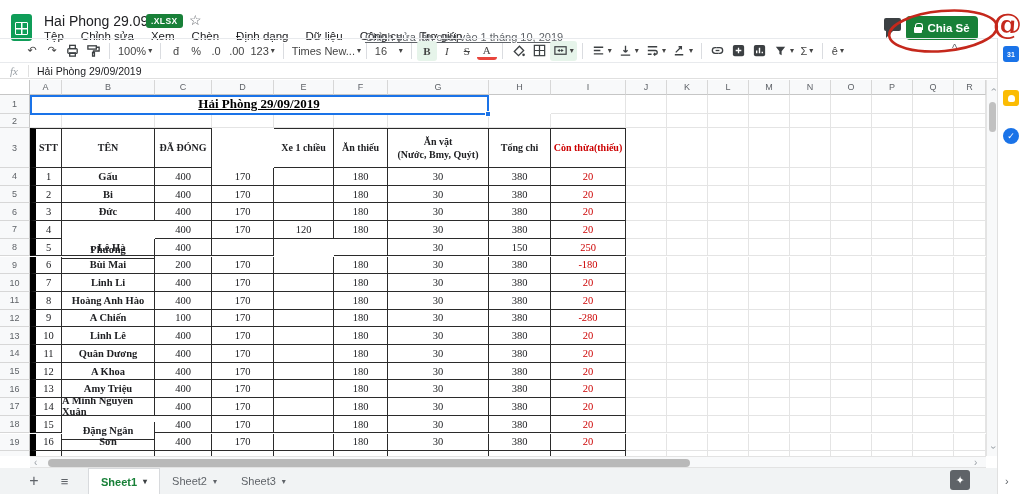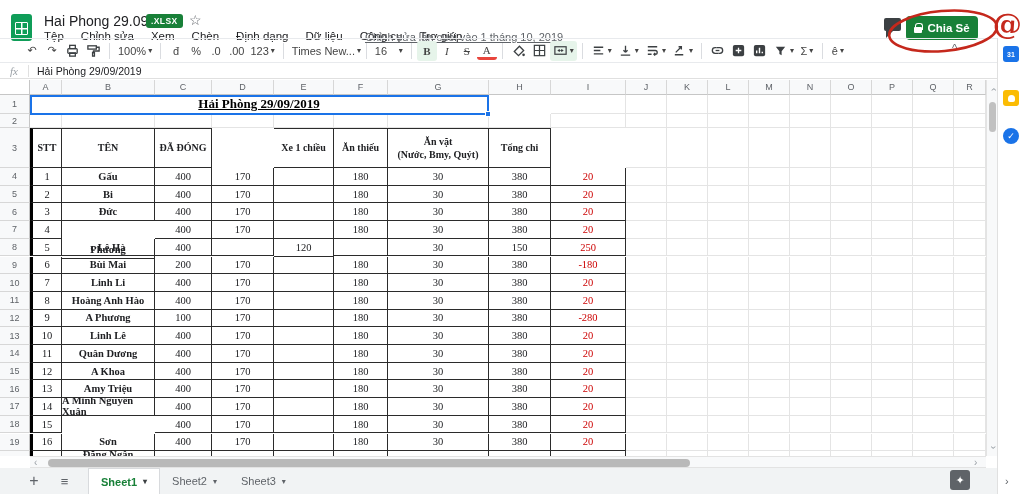--- a/index.html
+++ b/index.html
@@ -67,21 +67,21 @@
   .gridwrap { position:absolute; left:0; top:80px; width:986px; height:376px; overflow:hidden; background:#fff; }
   .colhdr, .rowhdr, .corner { background:#f8f9fa; color:#5f6368; font-size:9px;
         display:flex; align-items:center; justify-content:center; }
   .colhdr { position:absolute; top:0; height:15px; border-right:1px solid #d7d7d7; border-bottom:1px solid #c6c6c6; }
   .corner { position:absolute; left:0; top:0; width:30px; height:15px; border-right:1px solid #c6c6c6; border-bottom:1px solid #c6c6c6; background:#fff;}
   .rowhdr { position:absolute; left:0; width:30px; border-right:1px solid #c6c6c6; border-bottom:1px solid #d7d7d7; }
   .cell { position:absolute; font-family:"Liberation Serif",serif; font-size:10.5px; color:#202124;
         display:flex; align-items:center; justify-content:center; overflow:hidden; }
   .cell.empty { border-right:1px solid #e4e4e4; border-bottom:1px solid #e4e4e4; }
   .cell.tbl { border-right:1px solid #2b2b2b; border-bottom:1px solid #2b2b2b; }
-  .cell.tbl.first { border-left:3px solid #000000; }
+  .cell.tbl.first { border-left:6px solid #000000; }
   .cell.tbl.toprow { border-top:1px solid #2b2b2b; }
   .cell.hdr { font-weight:bold; font-size:10px; text-align:center; line-height:1.35; white-space:pre-line; }
   .cell.name { font-weight:bold; }
   .cell.red { color:#cc0000; }
   .title-cell { font-family:"Liberation Serif",serif; font-weight:bold; text-decoration:underline;
         font-size:13px; color:#000; display:flex; align-items:center; justify-content:center;
         position:absolute; border-right:1px solid #e4e4e4; border-bottom:1px solid #e4e4e4;}
   .selection { position:absolute; border:2px solid #1a73e8; pointer-events:none; }
   .sel-handle { position:absolute; width:6px; height:6px; background:#1a73e8; border:1px solid #fff; pointer-events:none; }
 
@@ -340,20 +340,21 @@
       <div class="cell empty" style="left: 954px; top: 34px; width: 32px; height: 14px;"></div>
       <div class="rowhdr" style="left: 0px; top: 48px; width: 30px; height: 40px;">3</div>
       <div class="cell tbl hdr toprow first" style="left: 30px; top: 48px; width: 32px; height: 40px;">STT</div>
       <div class="cell tbl hdr toprow" style="left: 62px; top: 48px; width: 93px; height: 40px;">TÊN</div>
       <div class="cell tbl hdr toprow" style="left: 155px; top: 48px; width: 57px; height: 40px;">ĐÃ ĐÓNG</div>
       <div class="cell tbl hdr toprow" style="left: 274px; top: 48px; width: 60px; height: 40px;">Xe 1 chiều</div>
       <div class="cell tbl hdr toprow" style="left: 334px; top: 48px; width: 54px; height: 40px;">Ăn thiếu</div>
       <div class="cell tbl hdr toprow" style="left: 489px; top: 48px; width: 62px; height: 40px;">Tổng chi</div>
       <div class="cell tbl hdr toprow" style="left: 388px; top: 48px; width: 101px; height: 40px;">Ăn vặt
 (Nước, Bmy, Quýt)</div>
+      <div class="cell tbl hdr toprow red" style="left: 551px; top: 48px; width: 75px; height: 40px;">Còn thừa(thiếu)</div>
       <div class="cell empty" style="left: 626px; top: 48px; width: 41px; height: 40px;"></div>
       <div class="cell empty" style="left: 667px; top: 48px; width: 41px; height: 40px;"></div>
       <div class="cell empty" style="left: 708px; top: 48px; width: 41px; height: 40px;"></div>
       <div class="cell empty" style="left: 749px; top: 48px; width: 41px; height: 40px;"></div>
       <div class="cell empty" style="left: 790px; top: 48px; width: 41px; height: 40px;"></div>
       <div class="cell empty" style="left: 831px; top: 48px; width: 41px; height: 40px;"></div>
       <div class="cell empty" style="left: 872px; top: 48px; width: 41px; height: 40px;"></div>
       <div class="cell empty" style="left: 913px; top: 48px; width: 41px; height: 40px;"></div>
       <div class="cell empty" style="left: 954px; top: 48px; width: 32px; height: 40px;"></div>
       <div class="rowhdr" style="left: 0px; top: 88px; width: 30px; height: 17.7px;">4</div>
@@ -430,21 +431,21 @@
       <div class="cell empty" style="left: 790px; top: 141.1px; width: 41px; height: 17.7px;"></div>
       <div class="cell empty" style="left: 831px; top: 141.1px; width: 41px; height: 17.7px;"></div>
       <div class="cell empty" style="left: 872px; top: 141.1px; width: 41px; height: 17.7px;"></div>
       <div class="cell empty" style="left: 913px; top: 141.1px; width: 41px; height: 17.7px;"></div>
       <div class="cell empty" style="left: 954px; top: 141.1px; width: 32px; height: 17.7px;"></div>
       <div class="rowhdr" style="left: 0px; top: 158.8px; width: 30px; height: 17.7px;">8</div>
       <div class="cell tbl first" style="left: 30px; top: 158.8px; width: 32px; height: 17.7px;">5</div>
       <div class="cell tbl name" style="left: 62px; top: 158.8px; width: 93px; height: 17.7px;">c Lê Hà</div>
       <div class="cell tbl" style="left: 155px; top: 158.8px; width: 57px; height: 17.7px;">400</div>
       <div class="cell tbl" style="left: 212px; top: 158.8px; width: 62px; height: 17.7px;"></div>
-      <div class="cell tbl" style="left: 274px; top: 159px; width: 60px; height: 17.7px;">120</div>
+      <div class="cell tbl" style="left: 274px; top: 141px; width: 60px; height: 17.7px;">120</div>
       <div class="cell tbl" style="left: 334px; top: 158.8px; width: 54px; height: 17.7px;"></div>
       <div class="cell tbl" style="left: 388px; top: 158.8px; width: 101px; height: 17.7px;">30</div>
       <div class="cell tbl" style="left: 489px; top: 158.8px; width: 62px; height: 17.7px;">150</div>
       <div class="cell tbl red" style="left: 551px; top: 158.8px; width: 75px; height: 17.7px;">250</div>
       <div class="cell empty" style="left: 626px; top: 158.8px; width: 41px; height: 17.7px;"></div>
       <div class="cell empty" style="left: 667px; top: 158.8px; width: 41px; height: 17.7px;"></div>
       <div class="cell empty" style="left: 708px; top: 158.8px; width: 41px; height: 17.7px;"></div>
       <div class="cell empty" style="left: 749px; top: 158.8px; width: 41px; height: 17.7px;"></div>
       <div class="cell empty" style="left: 790px; top: 158.8px; width: 41px; height: 17.7px;"></div>
       <div class="cell empty" style="left: 831px; top: 158.8px; width: 41px; height: 17.7px;"></div>
@@ -503,21 +504,21 @@
       <div class="cell empty" style="left: 667px; top: 211.9px; width: 41px; height: 17.7px;"></div>
       <div class="cell empty" style="left: 708px; top: 211.9px; width: 41px; height: 17.7px;"></div>
       <div class="cell empty" style="left: 749px; top: 211.9px; width: 41px; height: 17.7px;"></div>
       <div class="cell empty" style="left: 790px; top: 211.9px; width: 41px; height: 17.7px;"></div>
       <div class="cell empty" style="left: 831px; top: 211.9px; width: 41px; height: 17.7px;"></div>
       <div class="cell empty" style="left: 872px; top: 211.9px; width: 41px; height: 17.7px;"></div>
       <div class="cell empty" style="left: 913px; top: 211.9px; width: 41px; height: 17.7px;"></div>
       <div class="cell empty" style="left: 954px; top: 211.9px; width: 32px; height: 17.7px;"></div>
       <div class="rowhdr" style="left: 0px; top: 229.6px; width: 30px; height: 17.7px;">12</div>
       <div class="cell tbl first" style="left: 30px; top: 229.6px; width: 32px; height: 17.7px;">9</div>
-      <div class="cell tbl name" style="left: 62px; top: 229.6px; width: 93px; height: 17.7px;">A Phương</div>
+      <div class="cell tbl name" style="left: 62px; top: 229.6px; width: 93px; height: 17.7px;">A Chiến</div>
       <div class="cell tbl" style="left: 155px; top: 229.6px; width: 57px; height: 17.7px;">100</div>
       <div class="cell tbl" style="left: 212px; top: 229.6px; width: 62px; height: 17.7px;">170</div>
       <div class="cell tbl" style="left: 274px; top: 229.6px; width: 60px; height: 17.7px;"></div>
       <div class="cell tbl" style="left: 334px; top: 229.6px; width: 54px; height: 17.7px;">180</div>
       <div class="cell tbl" style="left: 388px; top: 229.6px; width: 101px; height: 17.7px;">30</div>
       <div class="cell tbl" style="left: 489px; top: 229.6px; width: 62px; height: 17.7px;">380</div>
       <div class="cell tbl red" style="left: 551px; top: 229.6px; width: 75px; height: 17.7px;">-280</div>
       <div class="cell empty" style="left: 626px; top: 229.6px; width: 41px; height: 17.7px;"></div>
       <div class="cell empty" style="left: 667px; top: 229.6px; width: 41px; height: 17.7px;"></div>
       <div class="cell empty" style="left: 708px; top: 229.6px; width: 41px; height: 17.7px;"></div>
@@ -617,21 +618,21 @@
       <div class="cell empty" style="left: 667px; top: 318.1px; width: 41px; height: 17.7px;"></div>
       <div class="cell empty" style="left: 708px; top: 318.1px; width: 41px; height: 17.7px;"></div>
       <div class="cell empty" style="left: 749px; top: 318.1px; width: 41px; height: 17.7px;"></div>
       <div class="cell empty" style="left: 790px; top: 318.1px; width: 41px; height: 17.7px;"></div>
       <div class="cell empty" style="left: 831px; top: 318.1px; width: 41px; height: 17.7px;"></div>
       <div class="cell empty" style="left: 872px; top: 318.1px; width: 41px; height: 17.7px;"></div>
       <div class="cell empty" style="left: 913px; top: 318.1px; width: 41px; height: 17.7px;"></div>
       <div class="cell empty" style="left: 954px; top: 318.1px; width: 32px; height: 17.7px;"></div>
       <div class="rowhdr" style="left: 0px; top: 335.8px; width: 30px; height: 17.7px;">18</div>
       <div class="cell tbl first" style="left: 30px; top: 335.8px; width: 32px; height: 17.7px;">15</div>
-      <div class="cell tbl name" style="left: 62px; top: 342px; width: 93px; height: 17.7px; margin-top: 24px;">Đặng Ngân</div>
+      <div class="cell tbl name" style="left: 62px; top: 342px; width: 93px; height: 17.7px;">Đặng Ngân</div>
       <div class="cell tbl" style="left: 155px; top: 335.8px; width: 57px; height: 17.7px;">400</div>
       <div class="cell tbl" style="left: 212px; top: 335.8px; width: 62px; height: 17.7px;">170</div>
       <div class="cell tbl" style="left: 274px; top: 335.8px; width: 60px; height: 17.7px;"></div>
       <div class="cell tbl" style="left: 334px; top: 335.8px; width: 54px; height: 17.7px;">180</div>
       <div class="cell tbl" style="left: 388px; top: 335.8px; width: 101px; height: 17.7px;">30</div>
       <div class="cell tbl" style="left: 489px; top: 335.8px; width: 62px; height: 17.7px;">380</div>
       <div class="cell tbl red" style="left: 551px; top: 335.8px; width: 75px; height: 17.7px;">20</div>
       <div class="cell empty" style="left: 626px; top: 335.8px; width: 41px; height: 17.7px;"></div>
       <div class="cell empty" style="left: 667px; top: 335.8px; width: 41px; height: 17.7px;"></div>
       <div class="cell empty" style="left: 708px; top: 335.8px; width: 41px; height: 17.7px;"></div>

